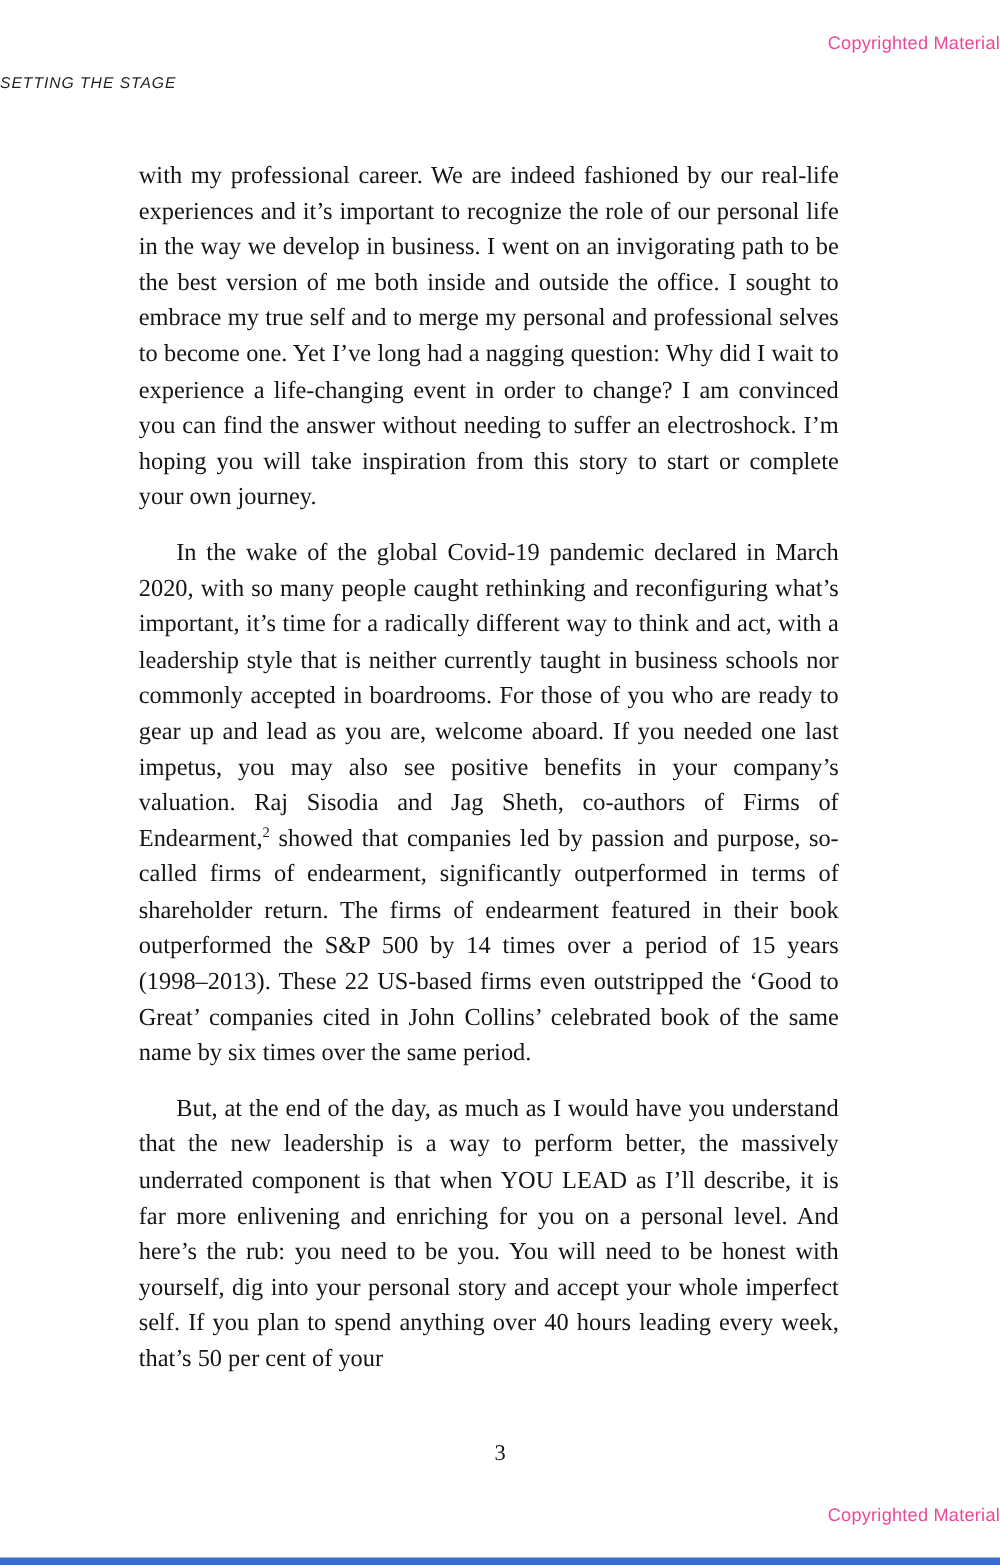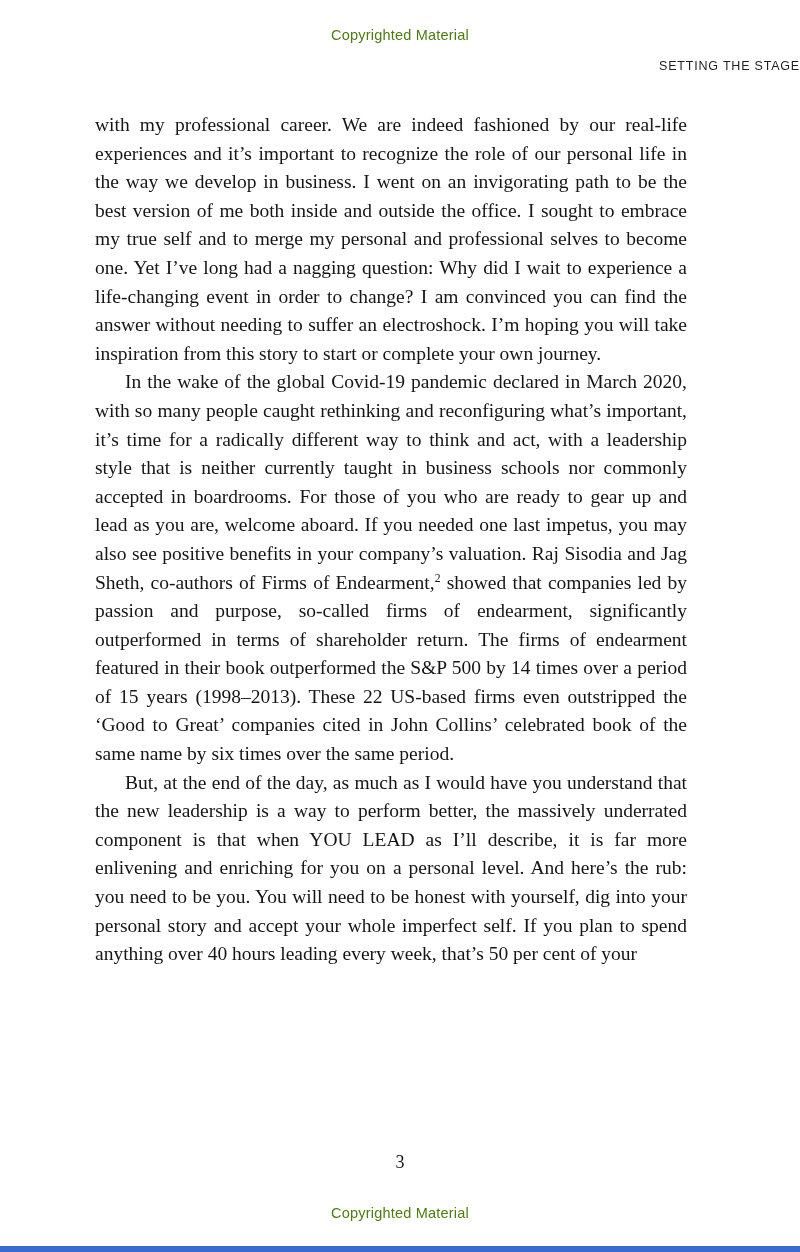--- a/index.html
+++ b/index.html
@@ -9,50 +9,51 @@
     height: 1252px;
     background: #ffffff;
     font-family: "Liberation Serif", serif;
     color: #151515;
     overflow: hidden;
   }
   .copyright-notice {
     position: absolute;
     left: 0;
     width: 100%;
-    text-align: center;
+    text-align: right;
     font-family: "Liberation Sans", sans-serif;
     font-size: 14.5px;
-    color: #4d7c0f;
+    color: #ec4899;
     letter-spacing: 0.2px;
   }
   .copyright-top { top: 27px; }
   .copyright-bottom { top: 1205px; }
   .running-head {
     position: absolute;
     top: 59px;
     left: 0;
     width: 100%;
-    text-align: right;
+    text-align: left;
     font-family: "Liberation Sans", sans-serif;
     font-size: 12.5px;
     letter-spacing: 0.8px;
     color: #1f1f1f;
+    font-style: italic;
   }
   .body-text {
     position: absolute;
     left: 95px;
     top: 111px;
     width: 592px;
     text-align: justify;
     font-size: 19.5px;
     line-height: 28.6px;
     color: #151515;
   }
-  .para { margin: 0; padding: 0; }
+  .para { margin: 16px; padding: 0; }
   .para.indented { text-indent: 30px; }
   .italic { }
   sup.fn {
     font-size: 0.6em;
     vertical-align: super;
     line-height: 0;
   }
   .page-number {
     position: absolute;
     top: 1152px;

